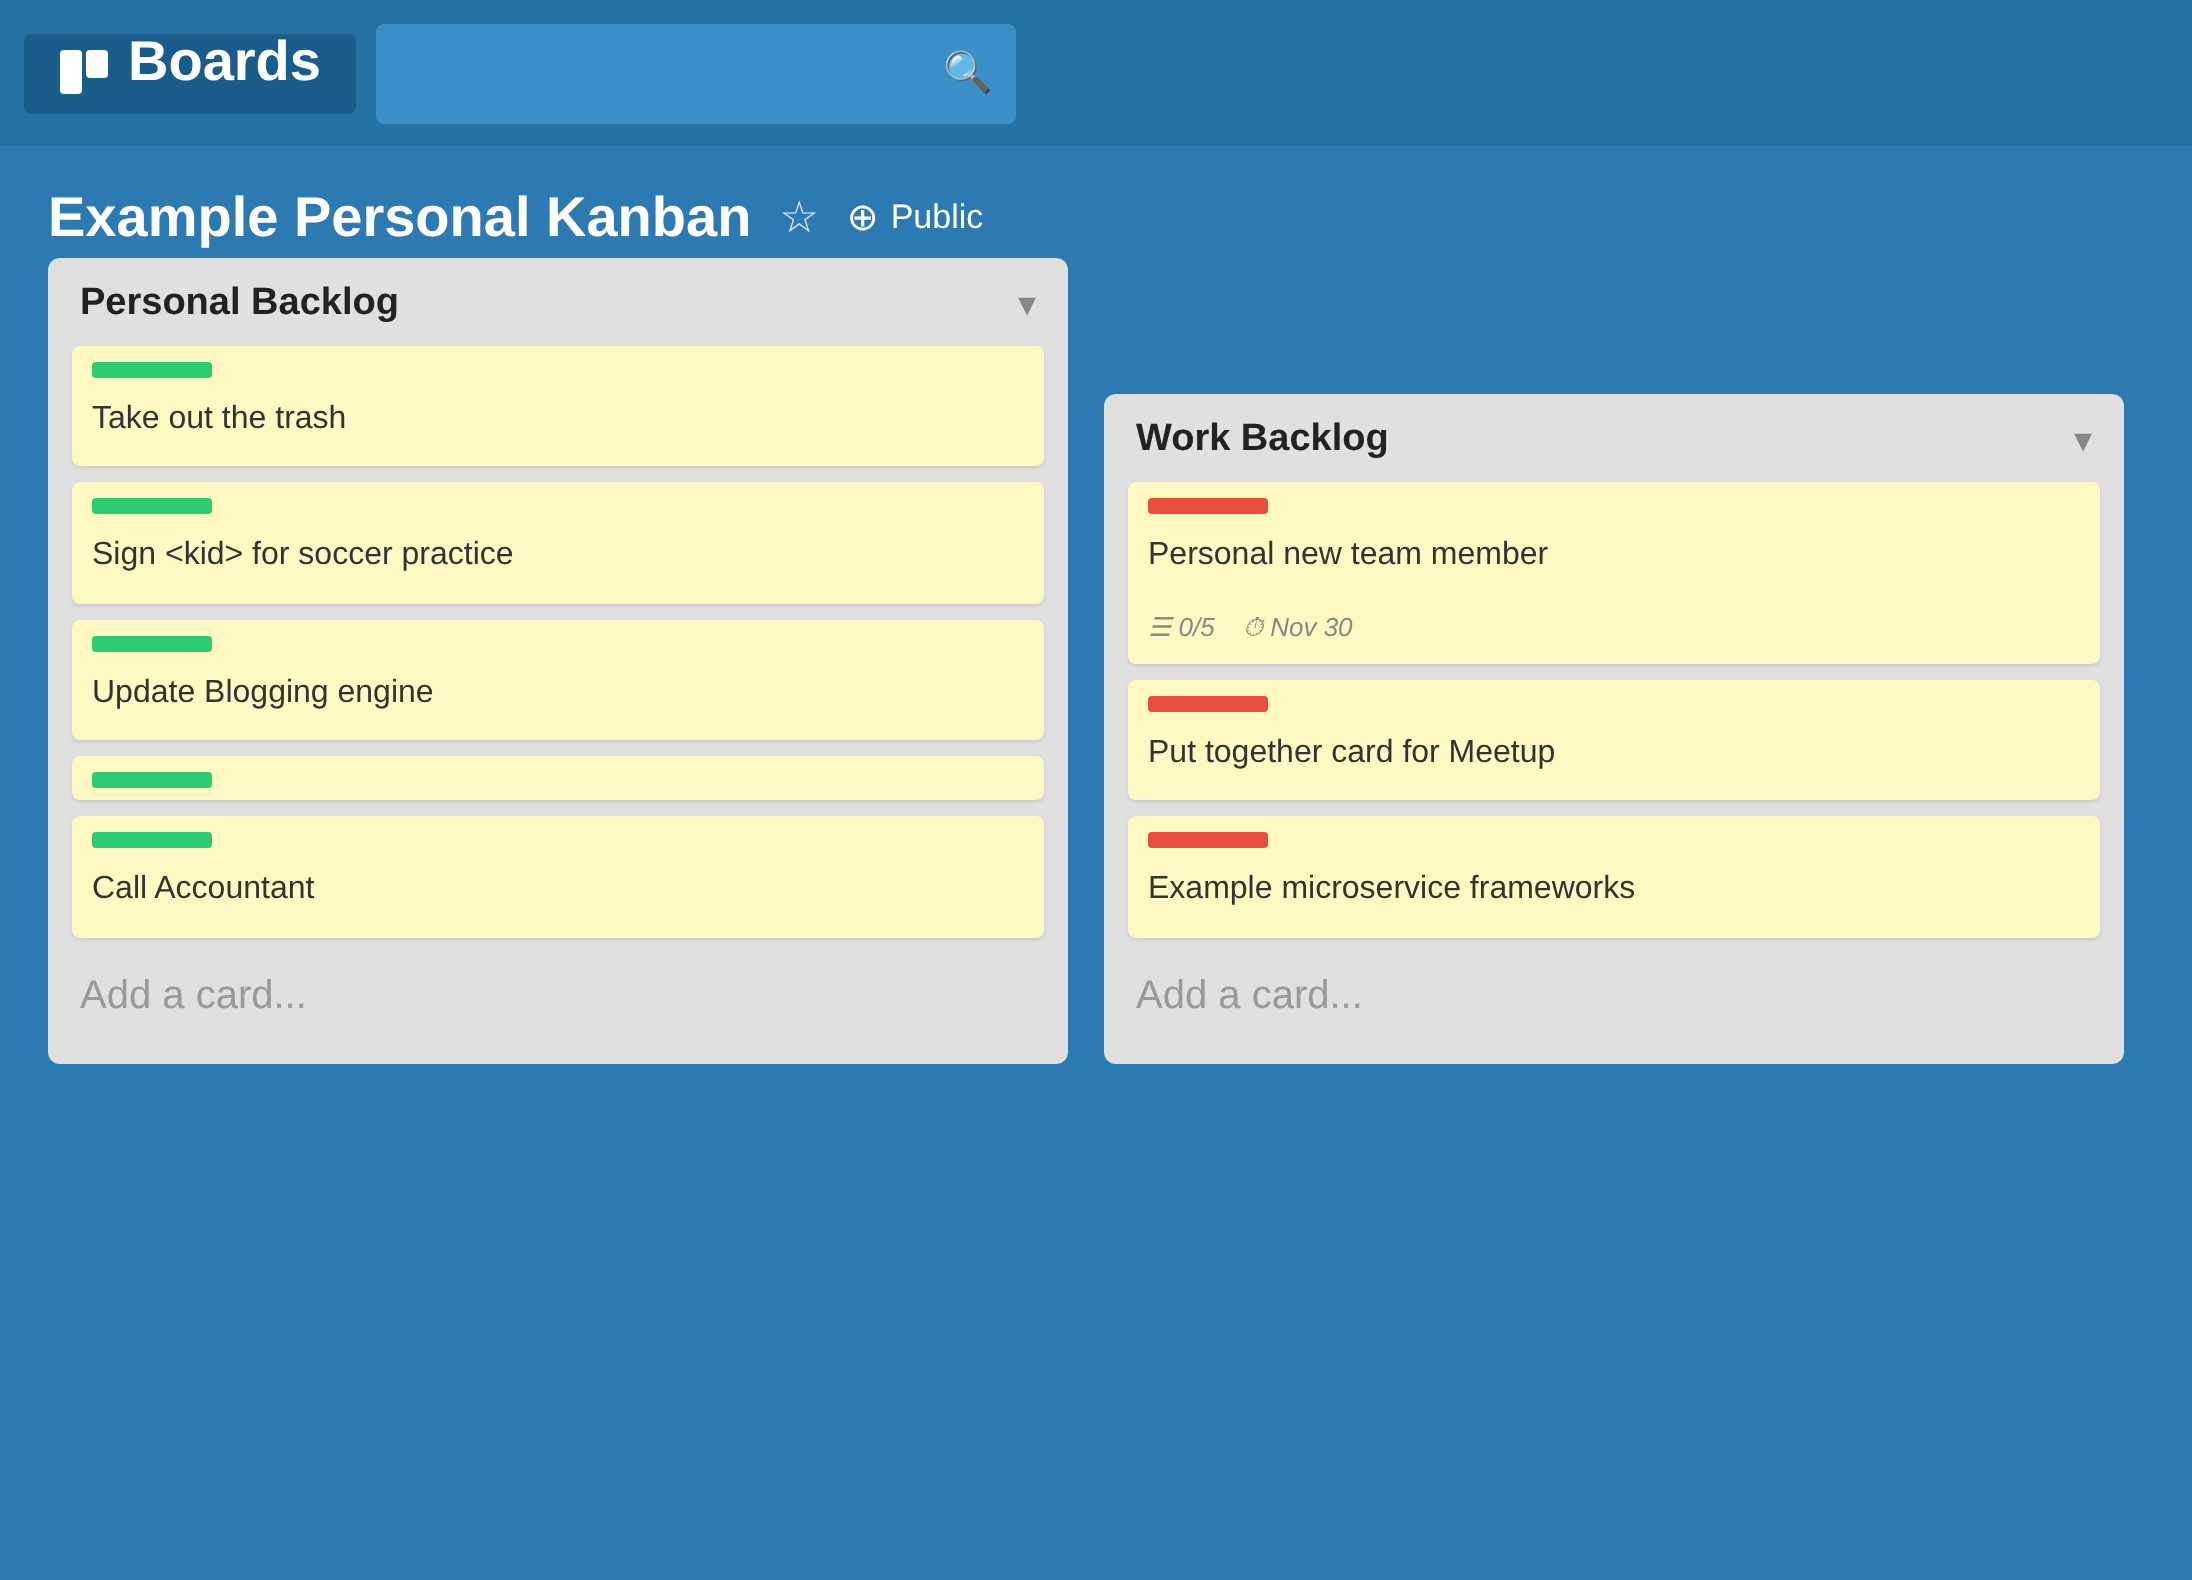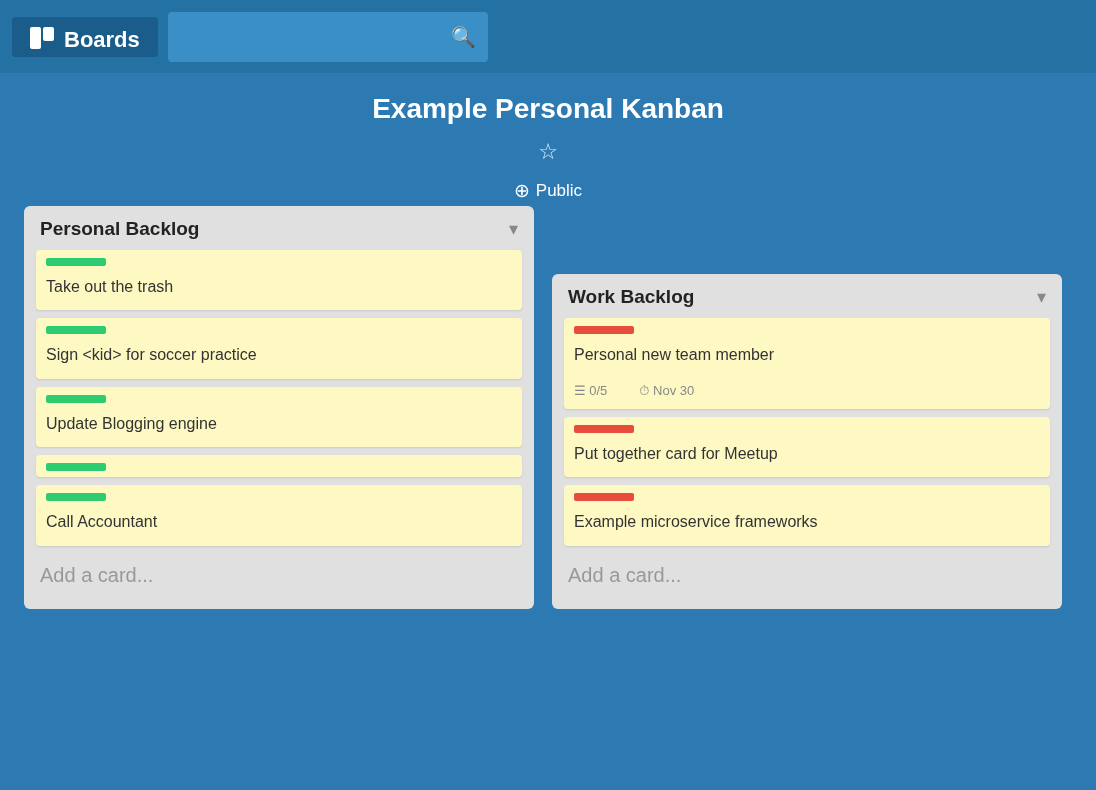--- a/index.html
+++ b/index.html
@@ -16,27 +16,27 @@
       background-color: #2471a3;
       height: 73px;
       display: flex;
       align-items: center;
       padding: 0 12px;
       gap: 10px;
     }
 
     .boards-btn {
       display: flex;
-      align-items: flex-start;
+      align-items: flex-end;
       gap: 10px;
       background-color: #1a5c8a;
       border: none;
       border-radius: 4px;
       color: white;
-      font-size: 22px;
+      font-size: 28px;
       font-weight: bold;
       padding: 10px 18px;
       cursor: pointer;
       height: 40px;
     }
 
     .boards-btn .board-icon {
       display: inline-block;
       width: 24px;
       height: 22px;
@@ -70,21 +70,20 @@
       color: white;
       font-size: 20px;
     }
 
     
     .board-title-area {
       padding: 20px 24px 4px 24px;
       display: flex;
       align-items: center;
       gap: 14px;
-      flex-direction: column;
     }
 
     .board-title {
       color: white;
       font-size: 28px;
       font-weight: bold;
     }
 
     .star-icon {
       color: rgba(255,255,255,0.85);
@@ -164,22 +163,23 @@
     .card-title {
       font-size: 16px;
       color: #333;
       padding: 4px 10px 12px 10px;
       line-height: 1.4;
     }
 
     .card-meta {
       display: flex;
       align-items: center;
-      gap: 32px;
+      gap: 14px;
       padding: 4px 10px 10px 10px;
+      font-style: italic;
     }
 
     .card-meta-item {
       display: flex;
       align-items: center;
       gap: 4px;
       color: #888;
       font-size: 13px;
     }
 

